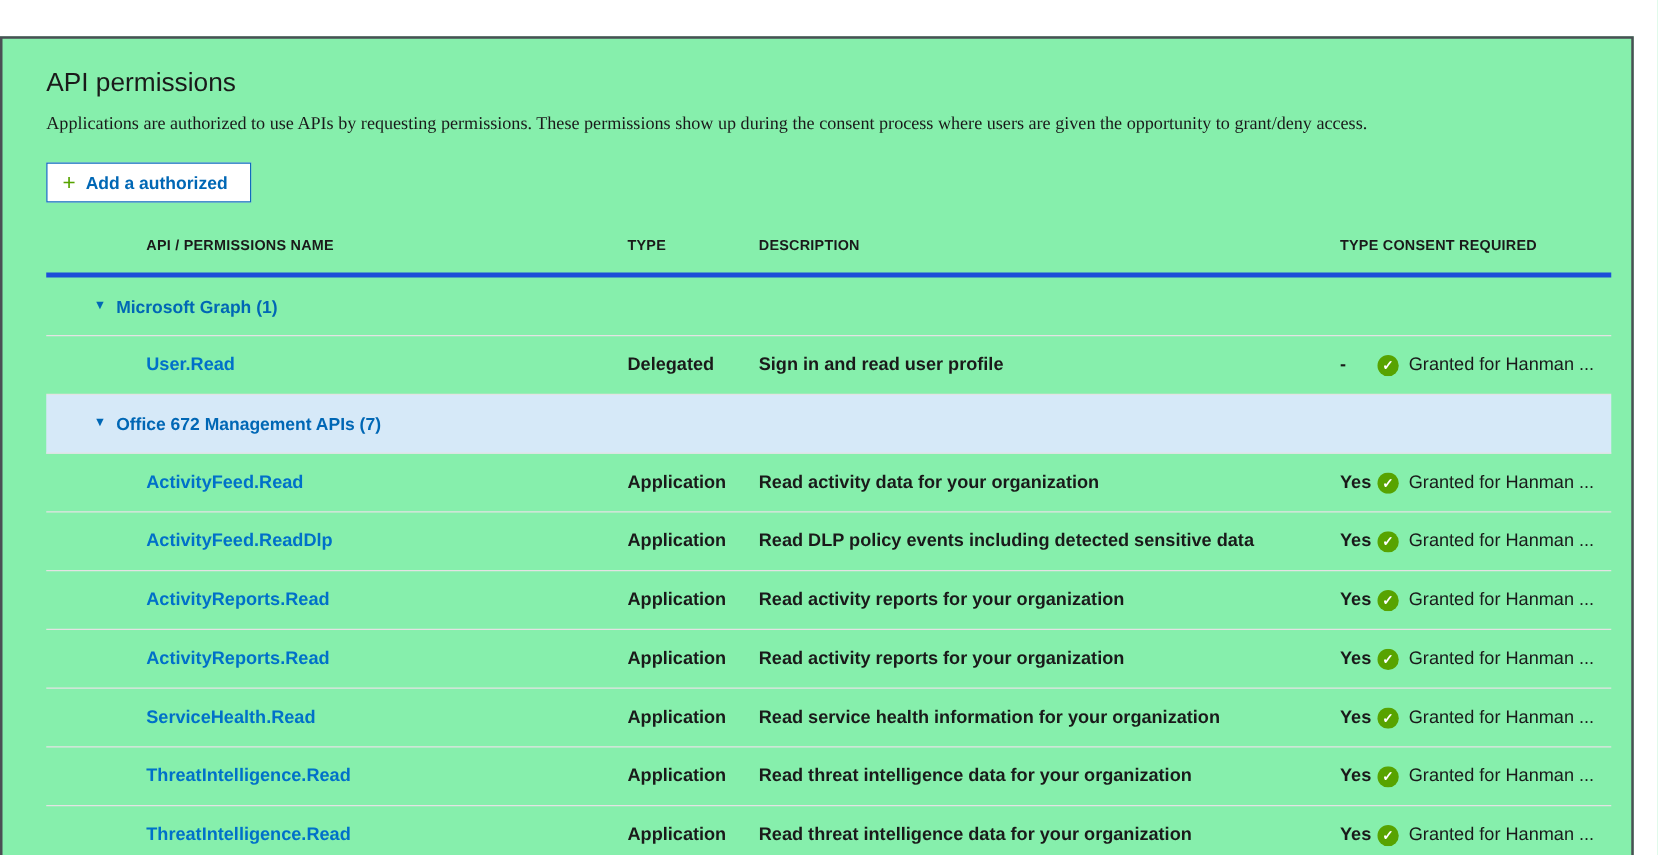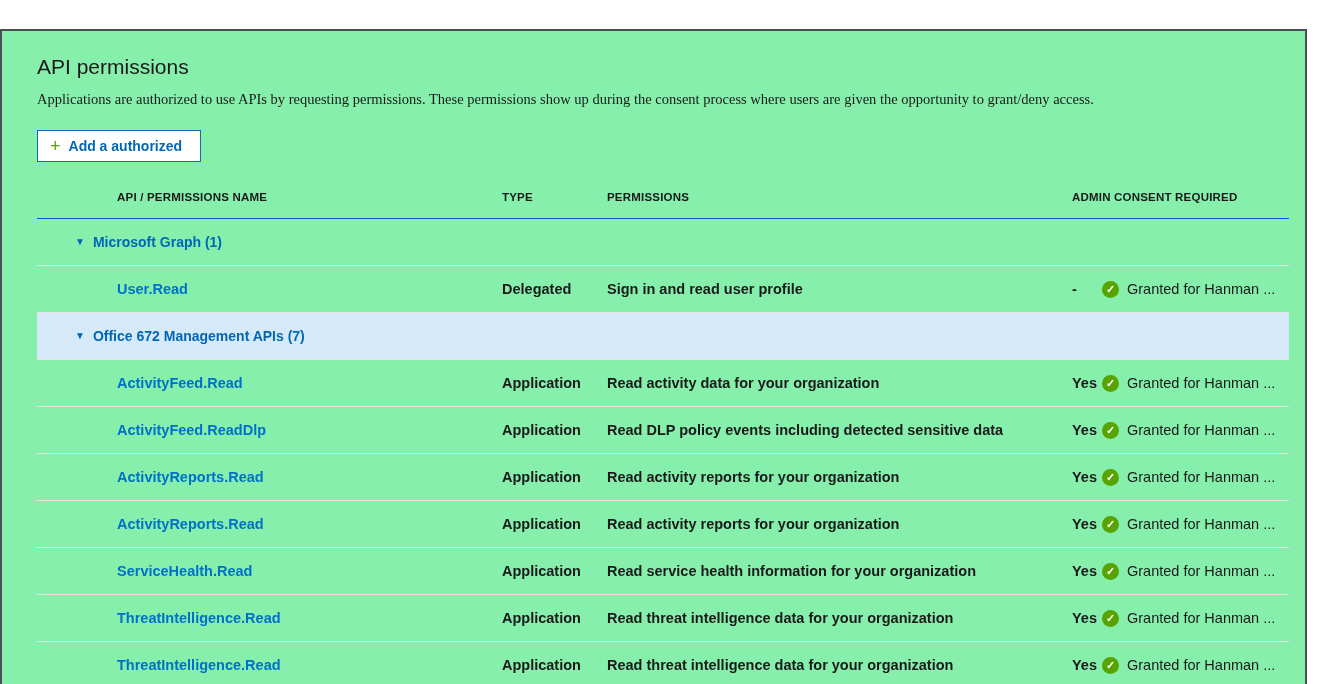--- a/index.html
+++ b/index.html
@@ -64,21 +64,21 @@
   .row {
     display: grid;
     grid-template-columns: 465px 105px 465px 1fr;
     align-items: center;
     height: 46px;
     border-bottom: 1px solid #e3e3e3;
     padding-right: 4px;
   }
   .thead {
     height: 42px;
-    border-bottom: 1px solid #1d4ed8;
+    border-bottom: 4px solid #1d4ed8;
   }
   .th {
     font-size: 11.5px;
     font-weight: 700;
     color: #1a1a1a;
     letter-spacing: 0.2px;
   }
   .c1.th { padding-left: 50px; }
   .row .c1 { padding-left: 80px; }
   .row.grp .c1 { padding-left: 38px; display: flex; align-items: center; gap: 8px; }
@@ -155,22 +155,22 @@
     <button class="add-btn">
       <span class="plus">+</span>
       <span>Add a authorized</span>
     </button>
 
     <div class="tbl">
 
       <div class="row thead">
         <div class="c1 th">API / PERMISSIONS NAME</div>
         <div class="c2 th">TYPE</div>
-        <div class="c3 th">PERMISSIONS</div>
-        <div class="c4 th">ADMIN CONSENT REQUIRED</div>
+        <div class="c3 th">DESCRIPTION</div>
+        <div class="c4 th">TYPE CONSENT REQUIRED</div>
       </div>
 
       <div class="row grp">
         <div class="c1">
           <span class="tri">▼</span>
           <span class="glink">Microsoft Graph (1)</span>
         </div>
         <div class="c2"></div>
         <div class="c3"></div>
         <div class="c4"></div>

